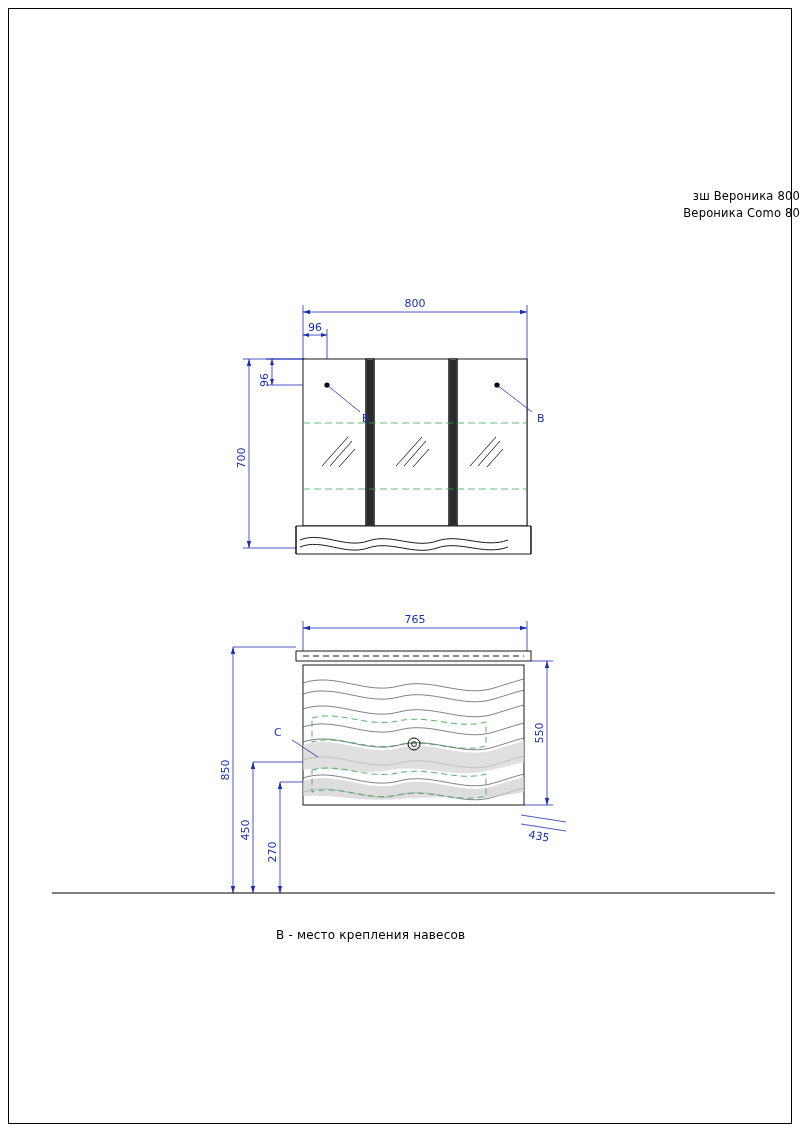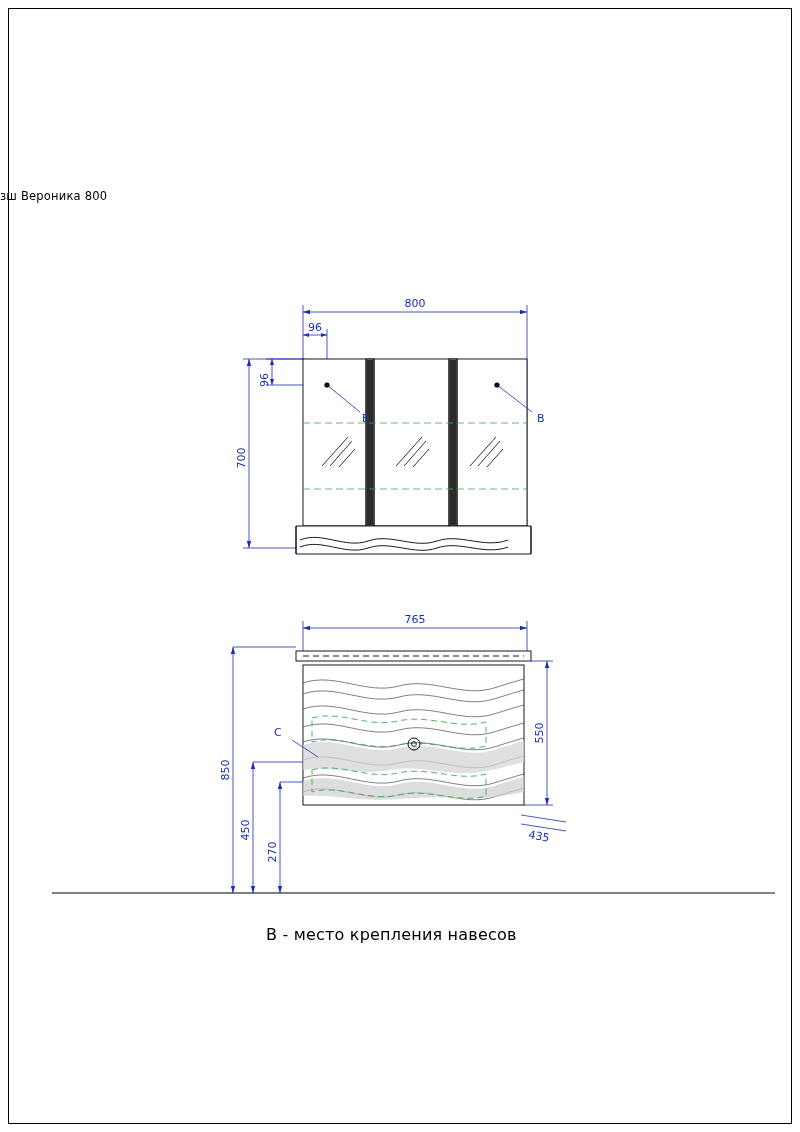--- a/index.html
+++ b/index.html
@@ -25,32 +25,32 @@
     left: 8px; top: 8px;
     width: 784px; height: 1116px;
     border: 1px solid #000;
     box-sizing: border-box;
   }
   .title-block {
     position: absolute;
     left: 0;
     top: 188px;
     width: 800px;
-    text-align: left;
+    text-align: right;
     font-size: 11.5px;
     line-height: 17px;
     letter-spacing: 0.2px;
   }
   .title-block div { white-space: nowrap; }
 
   .legend {
     position: absolute;
-    left: 266px;
+    left: 276px;
     top: 925px;
-    font-size: 16px;
+    font-size: 12px;
     line-height: 20px;
     letter-spacing: 0.2px;
   }
 
   svg.draw {
     position: absolute;
     left: 0; top: 0;
     width: 800px; height: 1132px;
   }
   .dimtxt {
@@ -66,20 +66,21 @@
 </style>
 </head>
 <body>
 
 <div class="sheet">
 
   <div class="border-frame"></div>
 
   <div class="title-block">
     <div>зш Вероника 800</div>
+    <div>Вероника Como 80</div>
   </div>
 
   <svg class="draw" viewBox="0 0 800 1132">
 
     <g>
 
       <g stroke="#1a2fb5" fill="none" stroke-width="0.8">
         <line x1="303" y1="312" x2="527" y2="312"></line>
         <line x1="303" y1="305" x2="303" y2="360"></line>
         <line x1="527" y1="305" x2="527" y2="540"></line>

